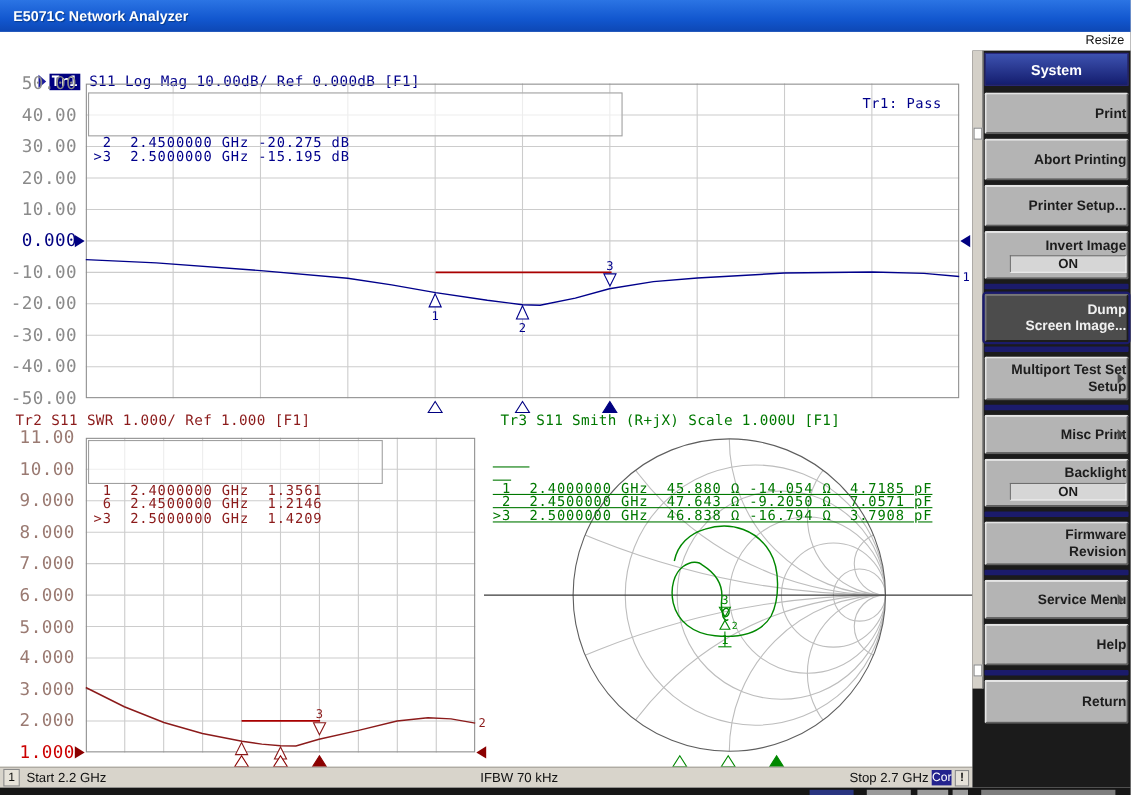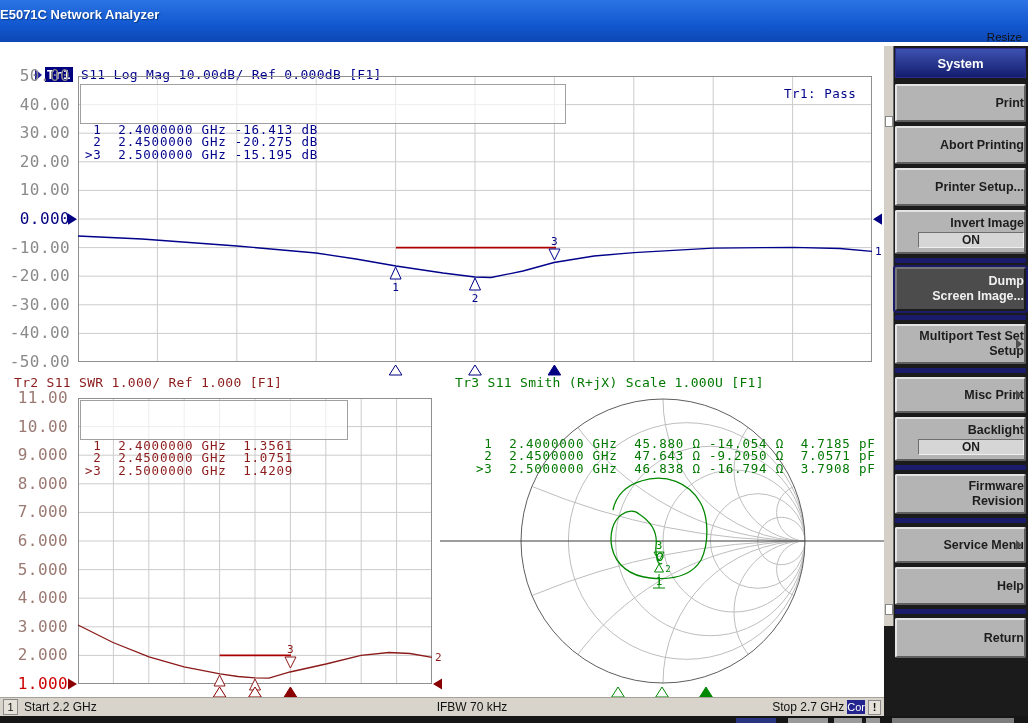--- a/index.html
+++ b/index.html
@@ -1,22 +1,22 @@
 <!DOCTYPE html>
 <html><head>
 <meta charset="utf-8">
 <style>
   html,body{margin:0;padding:0;background:#444;}
   #app{position:relative;width:1028px;height:723px;background:#ffffff;overflow:hidden;
        font-family:"Liberation Sans", sans-serif;}
   .abs{position:absolute;}
   
-  .titlebar{left:0;top:0;width:1028px;height:42px;
+  .titlebar{left:0;top:0;width:1028px;height:29px;
     background:linear-gradient(180deg,#2b74e4 0%,#1257cf 60%,#0d47b4 100%);
-    color:#fff;font-weight:bold;font-size:13px;line-height:29px;padding-left:0;box-sizing:border-box;
+    color:#fff;font-weight:bold;font-size:13px;line-height:29px;padding-left:12px;box-sizing:border-box;
     text-shadow:1px 1px 1px #083a8a;}
   .menubar{left:0;top:29px;width:1028px;height:18px;background:#d8d4cb;border-bottom:1px solid #9a968c;
     display:flex;align-items:center;font-size:11.5px;color:#111;box-sizing:border-box;padding:0 6px;}
   .menubar .mitem{margin-right:17px;white-space:nowrap;}
   .trtitle{font-family:"DejaVu Sans Mono", monospace;font-size:13px;letter-spacing:0.3px;white-space:pre;}
   .tr1c{color:#00008b;} .tr2c{color:#8b1a1a;} .tr3c{color:#007800;}
   .chip{background:#000080;color:#fff;padding:0 2px;font-weight:bold;}
   .actarrow{display:inline-block;width:0;height:0;border-left:7px solid #1a1aa0;
     border-top:6px solid transparent;border-bottom:6px solid transparent;margin-right:3px;vertical-align:-2px;}
   .ylabels{position:absolute;display:flex;flex-direction:column;font-family:"DejaVu Sans Mono",monospace;
@@ -135,21 +135,21 @@
     <text class="mk" x="797" y="179" fill="#00008b">1</text>
     <polygon points="-1,143.2 -10,137.6 -10,148.8" fill="#000080"></polygon>
     <polygon points="795,143.2 804,137.6 804,148.8" fill="#000080"></polygon>
     <polygon points="317.6,289 311.3,299 323.9,299" fill="#ffffff" stroke="#000080"></polygon>
     <polygon points="397,289 390.7,299 403.3,299" fill="#ffffff" stroke="#000080"></polygon>
     <polygon points="476.4,289 470.1,299 482.7,299" fill="#000080" stroke="#000080"></polygon>
   </svg>
 
   <div class="mkrtable tr1c" style="left:80px;top:84px;width:486px;height:40px;">
     
-  <div> 1  2.4000000 GHz -16.413 dB</div><div> 2  2.4500000 GHz -20.275 dB</div><div>&gt;3  2.5000000 GHz -15.195 dB</div></div>
+  <div> 2  2.4500000 GHz -20.275 dB</div><div>&gt;3  2.5000000 GHz -15.195 dB</div></div>
   <div class="passlbl" style="left:784px;top:86px;">Tr1: Pass</div>
 
   <div class="abs trtitle tr2c" style="left:14px;top:375px;">Tr2 S11 SWR 1.000/ Ref 1.000 [F1]</div>
 
   <div class="ylabels ref-red" style="left:6px;top:384px;width:62px;">
 
   <span class="yl">11.00</span>
       <span class="yl">10.00</span>
       <span class="yl">9.000</span>
       <span class="yl">8.000</span>
@@ -201,21 +201,21 @@
     <text class="mk" x="357" y="263" fill="#8b1a1a">2</text>
     <polygon points="-1,286 -10,280.4 -10,291.6" fill="#8b0000"></polygon>
     <polygon points="355,286 364,280.4 364,291.6" fill="#8b0000"></polygon>
     <polygon points="141.6,289 135.3,299 147.9,299" fill="#ffffff" stroke="#8b0000"></polygon>
     <polygon points="177,289 170.7,299 183.3,299" fill="#ffffff" stroke="#8b0000"></polygon>
     <polygon points="212.4,289 206.1,299 218.7,299" fill="#8b0000" stroke="#8b0000"></polygon>
   </svg>
 
   <div class="mkrtable tr2c" style="left:80px;top:400px;width:268px;height:40px;">
     
-  <div> 1  2.4000000 GHz  1.3561</div><div> 2  2.4500000 GHz  1.0751</div><div>&gt;3  2.5000000 GHz  1.4209</div></div>
+  <div> 1  2.4000000 GHz  1.3561</div><div> 6  2.4500000 GHz  1.2146</div><div>&gt;3  2.5000000 GHz  1.4209</div></div>
 
   <div class="abs trtitle tr3c" style="left:455px;top:375px;">Tr3 S11 Smith (R+jX) Scale 1.000U [F1]</div>
 
   <svg class="abs" style="left:440px;top:398px;overflow:visible;" width="444" height="286" viewBox="0 0 444 286">
     <defs>
         <clipPath id="smclip">
           <circle cx="223" cy="143" r="142"></circle>
         </clipPath>
       </defs>
     <g stroke="#bdbdbd" fill="none" stroke-width="1" clip-path="url(#smclip)">
@@ -249,21 +249,21 @@
     <g stroke="#008800" fill="none">
       <line x1="219" y1="176" x2="219" y2="190"></line>
       <line x1="213" y1="190" x2="225" y2="190"></line>
       <text class="mk" x="219" y="187" text-anchor="middle" fill="#008800" stroke="none">1</text>
     </g>
     <polygon points="178,289 171.7,299 184.3,299" fill="#ffffff" stroke="#008800"></polygon>
     <polygon points="222,289 215.7,299 228.3,299" fill="#ffffff" stroke="#008800"></polygon>
     <polygon points="266,289 259.7,299 272.3,299" fill="#008800" stroke="#008800"></polygon>
   </svg>
 
-  <div class="mkrrows tr3c" style="left:476px;top:400px;">
+  <div class="mkrrows tr3c" style="left:448px;top:400px;text-decoration:underline;">
     
   <div> 1  2.4000000 GHz  45.880 Ω -14.054 Ω  4.7185 pF</div><div> 2  2.4500000 GHz  47.643 Ω -9.2050 Ω  7.0571 pF</div><div>&gt;3  2.5000000 GHz  46.838 Ω -16.794 Ω  3.7908 pF</div></div>
 
   <div class="abs statusbar">
     <span class="chanbox">1</span>
     <span>Start 2.2 GHz</span>
     <span class="sb-center">IFBW 70 kHz</span>
     <span class="sb-right">
       <span>Stop 2.7 GHz</span>
       <span class="corbadge">Cor</span>

